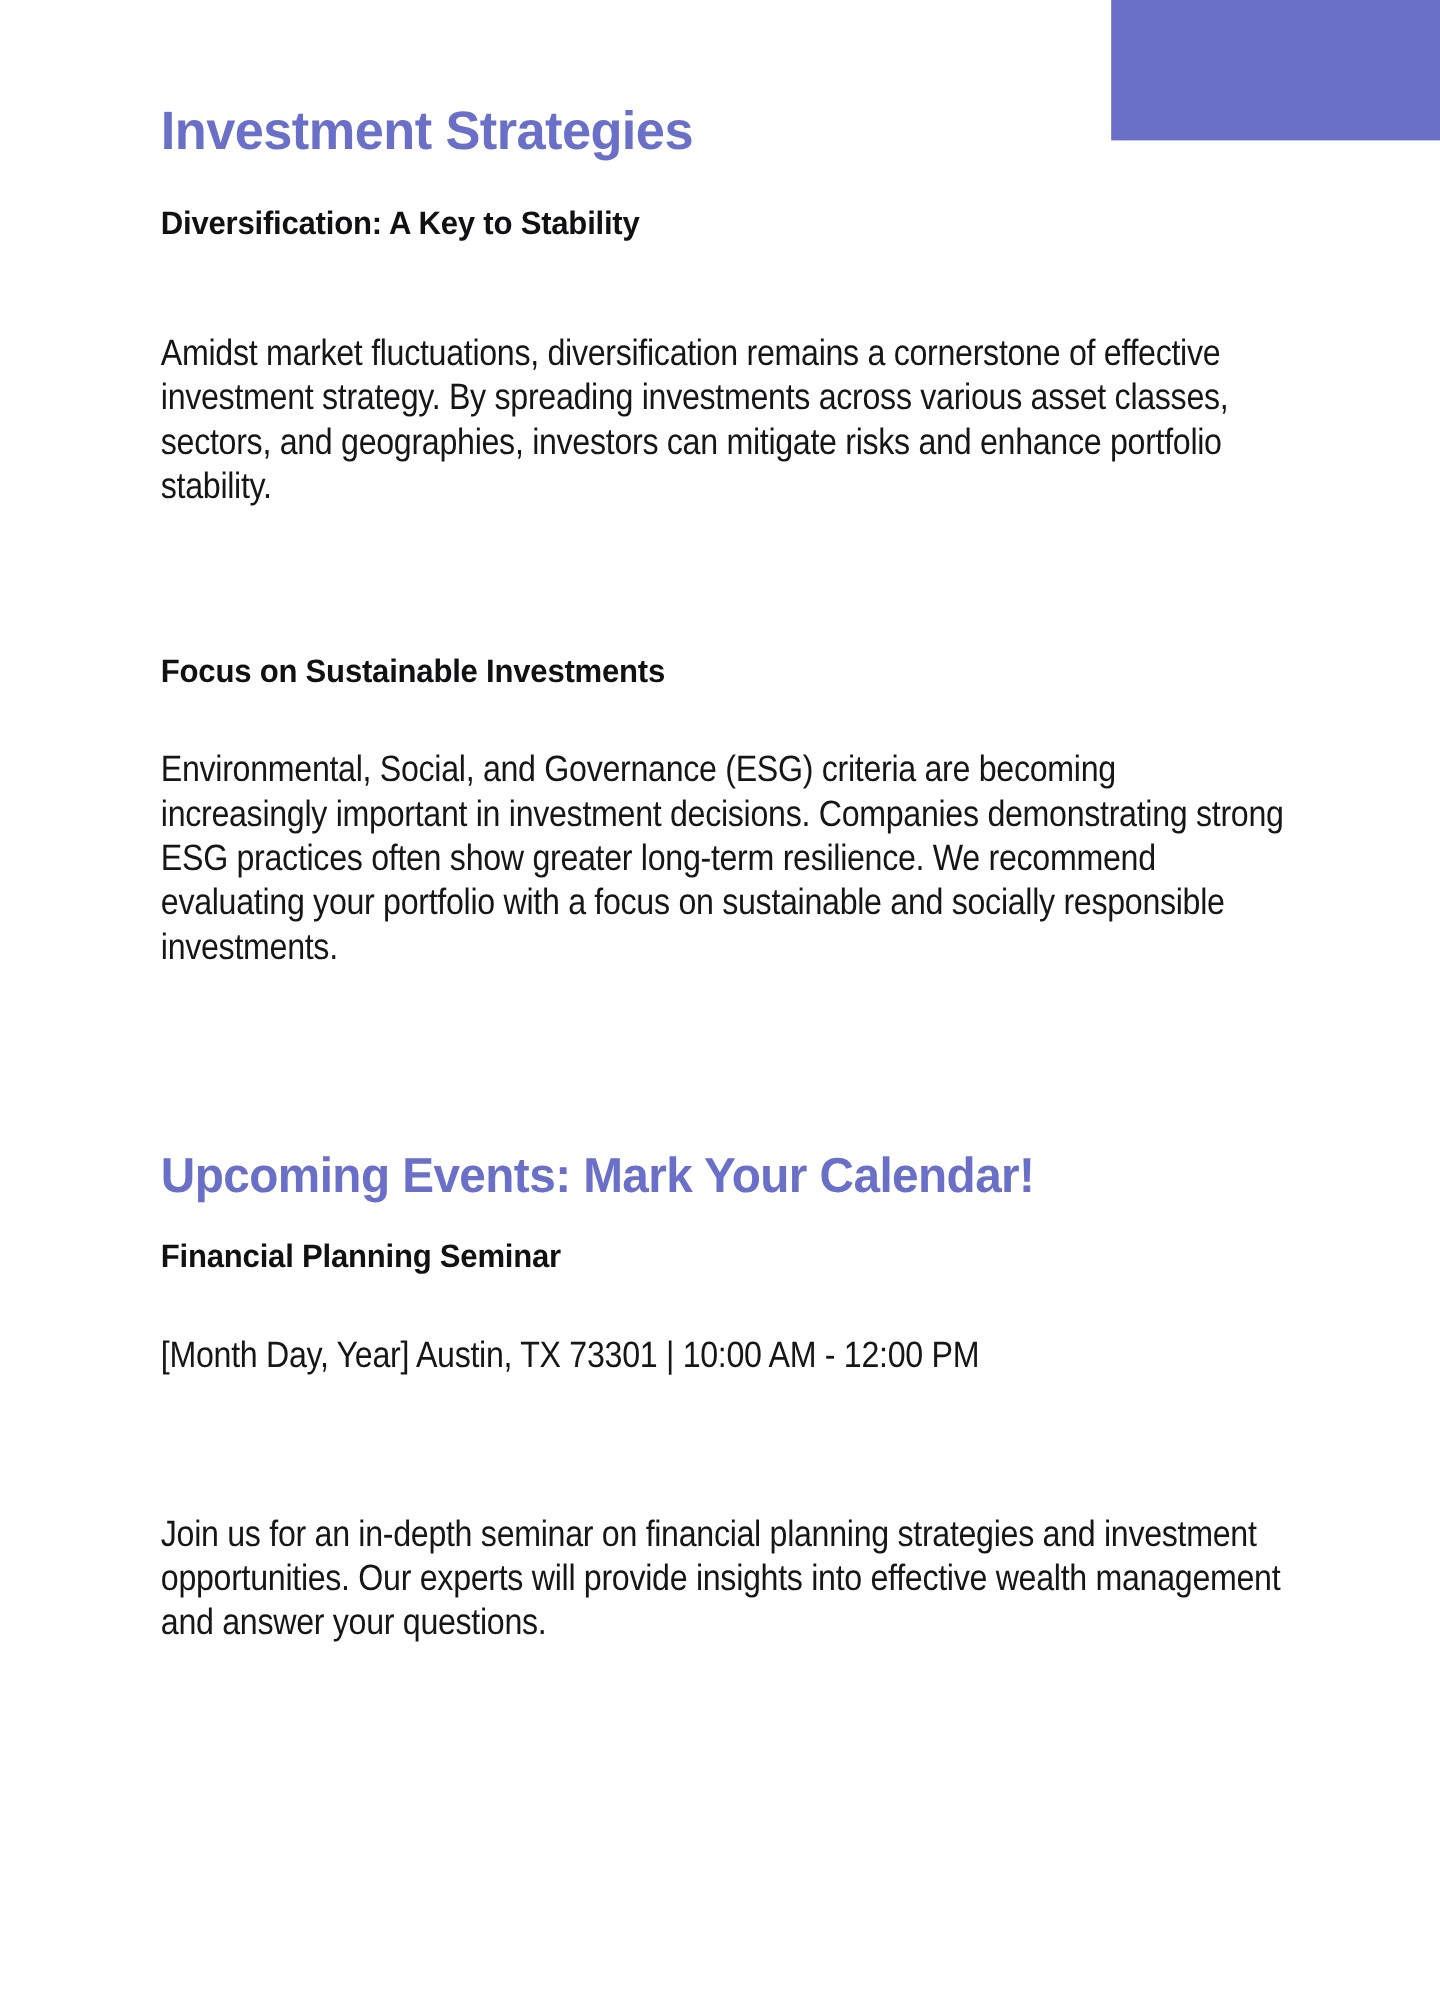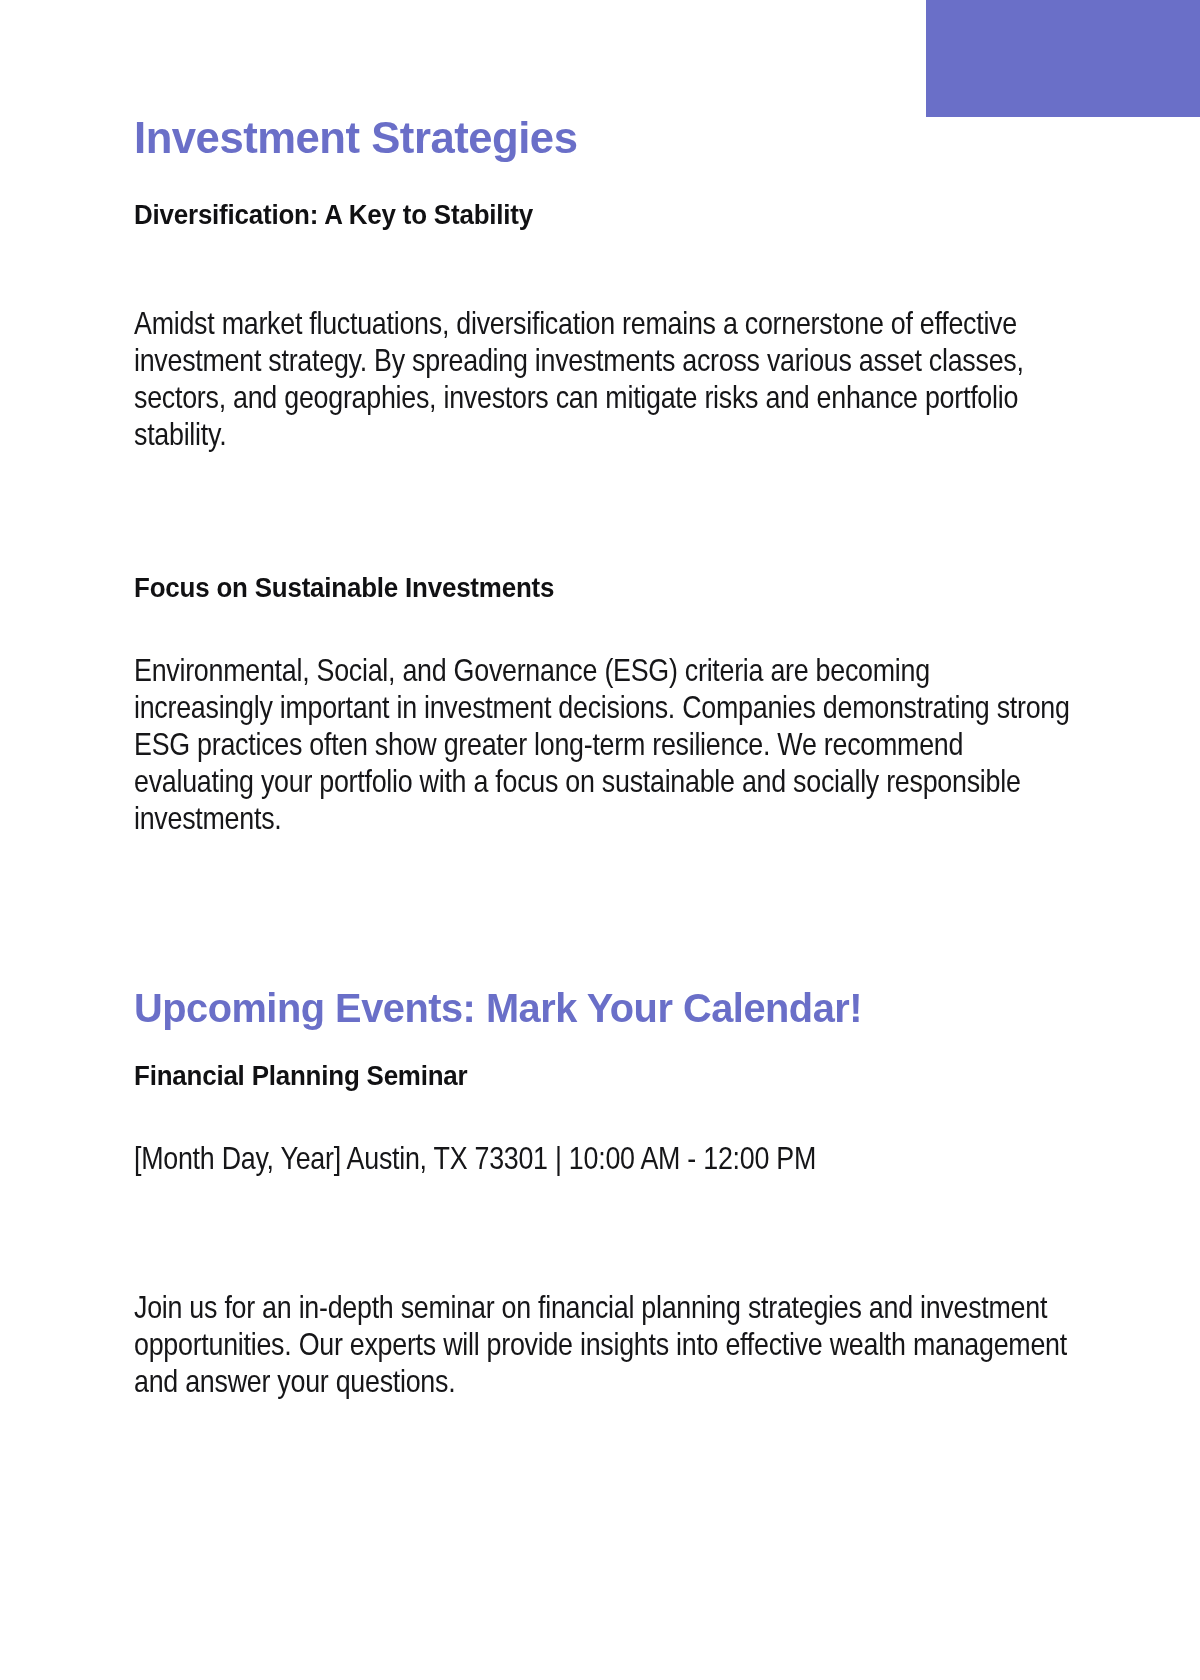--- a/index.html
+++ b/index.html
@@ -26,21 +26,21 @@
   }
 
   
   .page {
     position: absolute;
     top: 0;
     left: 0;
     width: 1200px;
     height: 1680px;
     box-sizing: border-box;
-    padding: 115px 130px 0 134px;
+    padding: 86px 130px 0 134px;
   }
 
   .section-title {
     color: #6a6fc8;
     font-family: "Liberation Sans", sans-serif;
     font-weight: bold;
     font-size: 45px;
     line-height: 1.0;
     letter-spacing: -0.5px;
     margin: 0 0 40px 0;

